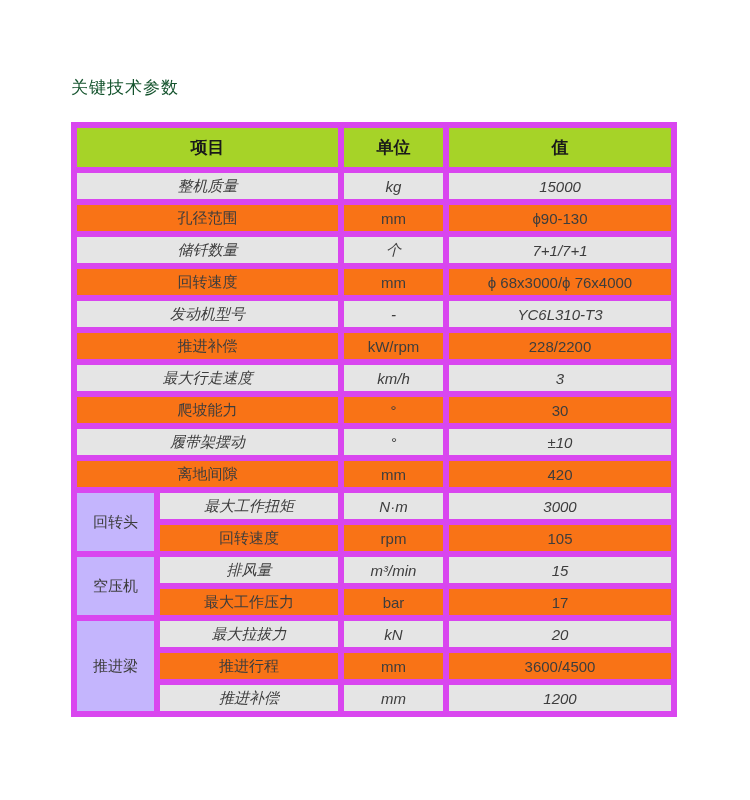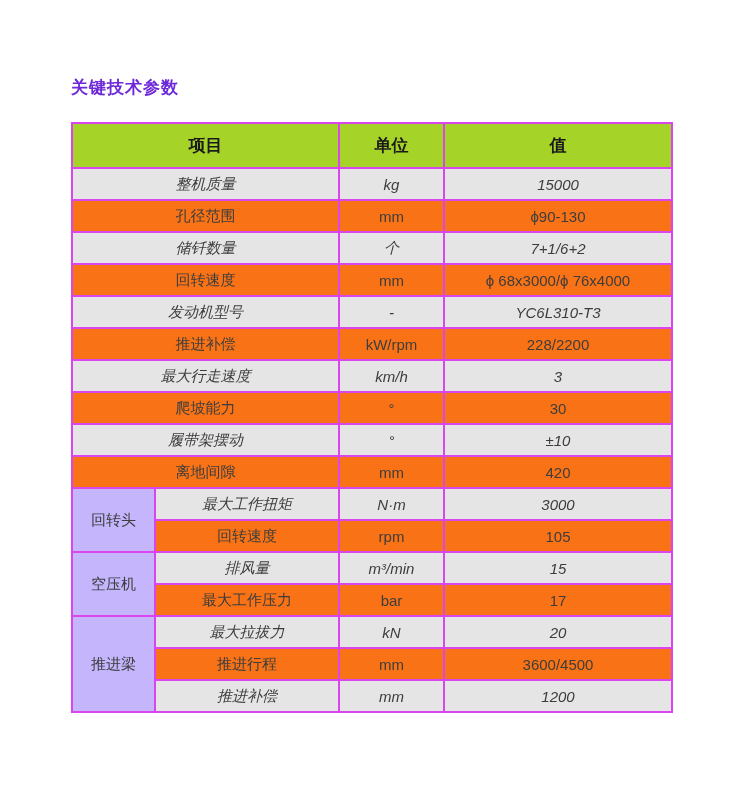--- a/index.html
+++ b/index.html
@@ -11,33 +11,33 @@
   }
   .page {
     position: relative;
     width: 750px; height: 800px;
     background: #ffffff;
   }
   .title {
     position: absolute;
     left: 71px; top: 76px;
     font-size: 17px;
-    font-weight: bold;
-    color: #6d28d9;
+    font-weight: normal;
+    color: #14532d;
     letter-spacing: 1px;
   }
   table.spec {
     position: absolute;
     left: 71px; top: 122px;
     width: 600px;
     border-collapse: collapse;
     table-layout: fixed;
   }
   table.spec th, table.spec td {
-    border: 2px solid #d946ef;
+    border: 6px solid #d946ef;
     text-align: center;
     vertical-align: middle;
     font-size: 15px;
     color: #3d3d3d;
     padding: 0;
     overflow: hidden;
     white-space: nowrap;
   }
   table.spec tr.head-row { height: 45px; }
   table.spec tr.data-row { height: 32px; }
@@ -79,21 +79,21 @@
       <td class="bg-light">15000</td>
     </tr>
     <tr class="data-row">
       <td colspan="2" class="bg-dark">孔径范围</td>
       <td class="bg-dark">mm</td>
       <td class="bg-dark">ϕ90-130</td>
     </tr>
     <tr class="data-row">
       <td colspan="2" class="bg-light">储钎数量</td>
       <td class="bg-light">个</td>
-      <td class="bg-light">7+1/6+2</td>
+      <td class="bg-light">7+1/7+1</td>
     </tr>
     <tr class="data-row">
       <td colspan="2" class="bg-dark">回转速度</td>
       <td class="bg-dark">mm</td>
       <td class="bg-dark">ϕ 68x3000/ϕ 76x4000</td>
     </tr>
     <tr class="data-row">
       <td colspan="2" class="bg-light">发动机型号</td>
       <td class="bg-light">-</td>
       <td class="bg-light">YC6L310-T3</td>

